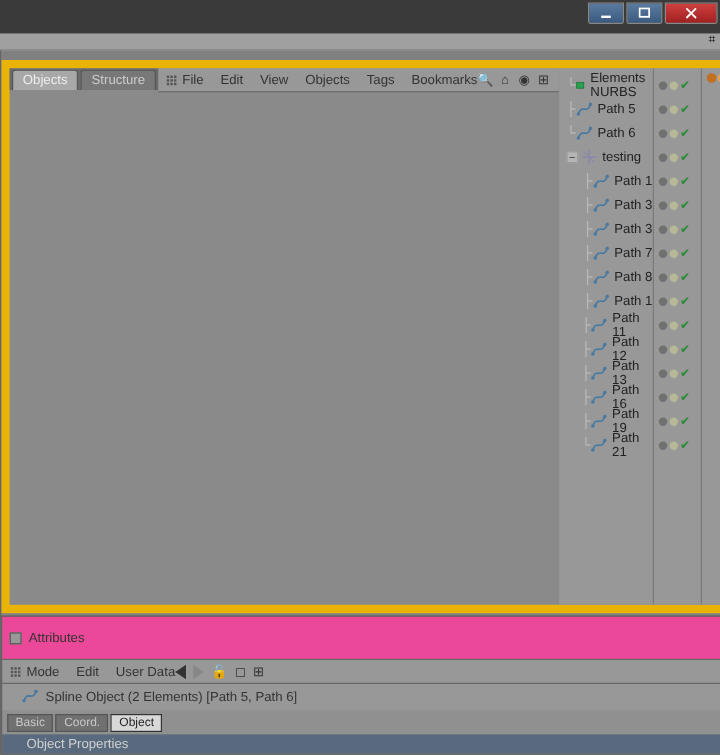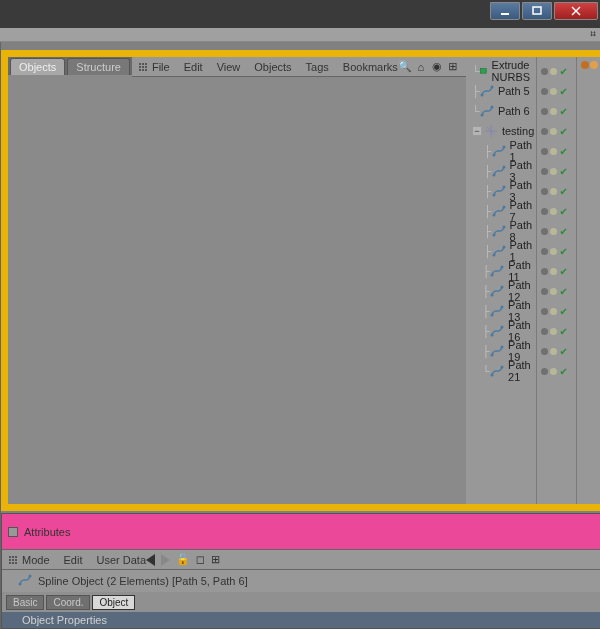--- a/index.html
+++ b/index.html
@@ -164,21 +164,21 @@
 
       <div class="tree-area">
         <div class="tree-col" id="treecol">
           <div class="row first" style="position:relative;">
             <span class="conn">└</span>
             <span class="icon">
                 <svg viewBox="0 0 14 14">
                   <rect x="1" y="3" width="10" height="8" fill="#2aa050" stroke="#157030"></rect>
                 </svg>
               </span>
-            <span class="lbl">Extrude NURBS</span>
+            <span class="lbl">Elements NURBS</span>
             <span class="cursor">
               <svg width="18" height="22">
                   <path d="M1 1 L1 15 L5 12 L8 18 L11 17 L8 11 L13 11 Z" fill="#000" stroke="#fff" stroke-width="0.7"></path>
                   <rect x="10" y="15" width="7" height="6" fill="#d0d0d0" stroke="#333"></rect>
                 </svg>
             </span>
           </div>
           <div class="row sprow">
             <span class="conn">├</span>
             <span class="icon">

